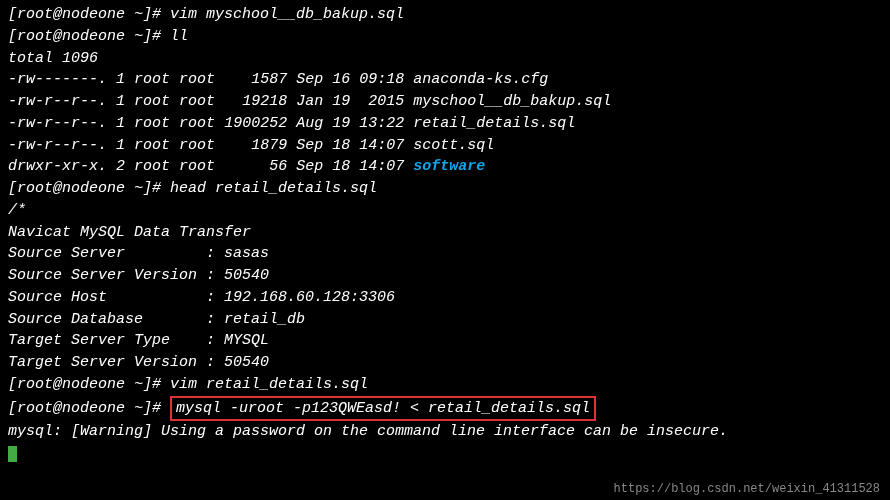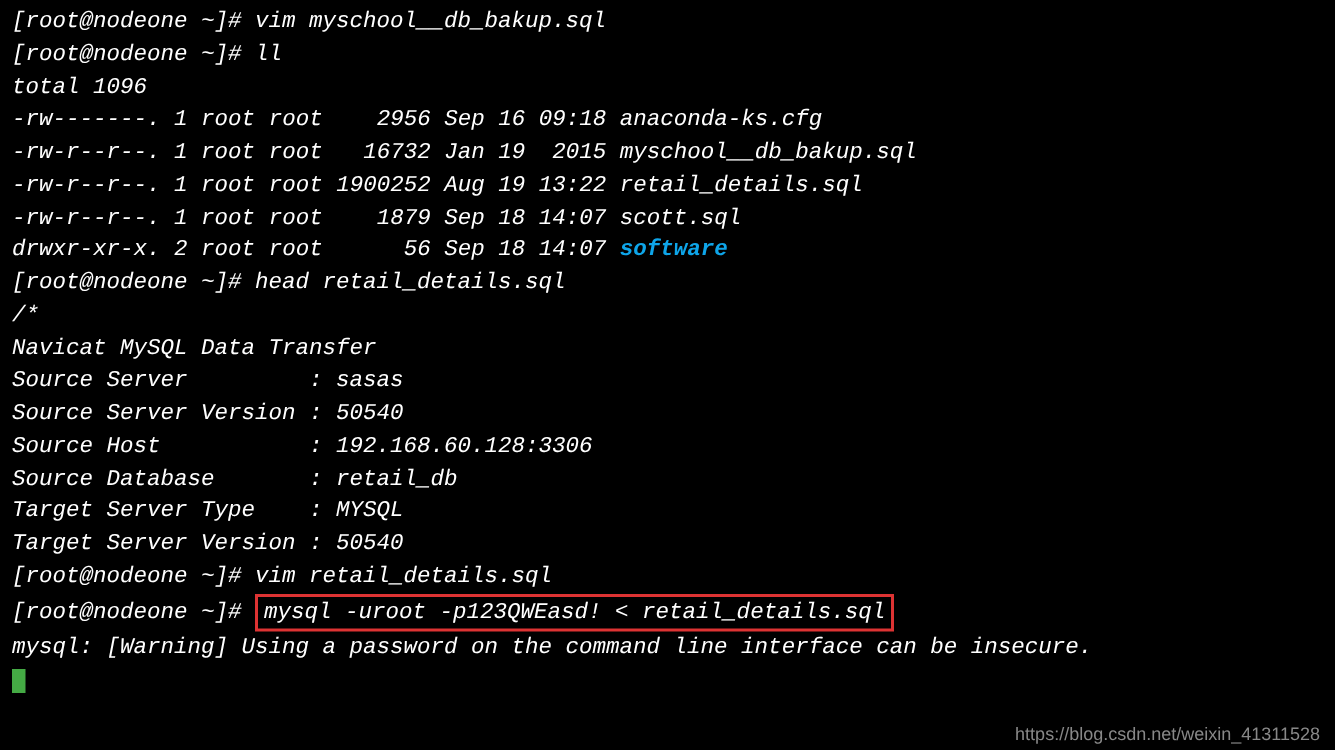--- a/index.html
+++ b/index.html
@@ -38,32 +38,32 @@
       width: 9px;
       height: 16px;
       vertical-align: text-bottom;
     }
     .watermark {
       position: absolute;
       bottom: 2px;
       right: 10px;
       color: #888;
       font-size: 12px;
-      font-family: Liberation Sans, sans-serif;
+      font-family: Liberation Mono, monospace;
       padding-left: 14px;
     }
   </style>
 </head>
 <body>
 
 <div class="line"><span>[root@nodeone ~]# </span><span>vim myschool__db_bakup.sql</span></div>
 <div class="line"><span>[root@nodeone ~]# </span><span>ll</span></div>
 <div class="line">total 1096</div>
-<div class="line"><span>-rw-------.</span> <span>1</span> <span>root</span> <span>root</span> <span>   2956</span> <span>Sep 16 09:18</span> <span>anaconda-ks.cfg</span></div>
-<div class="line"><span>-rw-r--r--.</span> <span>1</span> <span>root</span> <span>root</span> <span>  16732</span> <span>Jan 19  2015</span> <span>myschool__db_bakup.sql</span></div>
+<div class="line"><span>-rw-------.</span> <span>1</span> <span>root</span> <span>root</span> <span>   1587</span> <span>Sep 16 09:18</span> <span>anaconda-ks.cfg</span></div>
+<div class="line"><span>-rw-r--r--.</span> <span>1</span> <span>root</span> <span>root</span> <span>  19218</span> <span>Jan 19  2015</span> <span>myschool__db_bakup.sql</span></div>
 <div class="line"><span>-rw-r--r--.</span> <span>1</span> <span>root</span> <span>root</span> <span>1900252</span> <span>Aug 19 13:22</span> <span>retail_details.sql</span></div>
 <div class="line"><span>-rw-r--r--.</span> <span>1</span> <span>root</span> <span>root</span> <span>   1879</span> <span>Sep 18 14:07</span> <span>scott.sql</span></div>
 <div class="line"><span>drwxr-xr-x.</span> <span>2</span> <span>root</span> <span>root</span> <span>     56</span> <span>Sep 18 14:07</span> <span class="blue">software</span></div>
 <div class="line"><span>[root@nodeone ~]# </span><span>head retail_details.sql</span></div>
 <div class="line">/*</div>
 <div class="line">Navicat MySQL Data Transfer</div>
 <div class="line"></div>
 <div class="line">Source Server         : sasas</div>
 <div class="line">Source Server Version : 50540</div>
 <div class="line">Source Host           : 192.168.60.128:3306</div>

